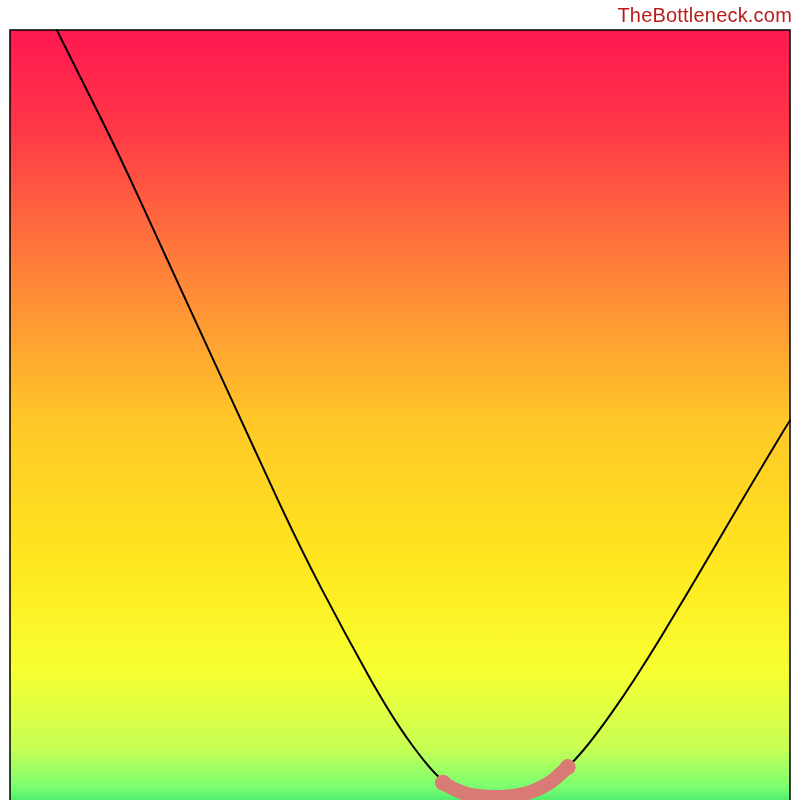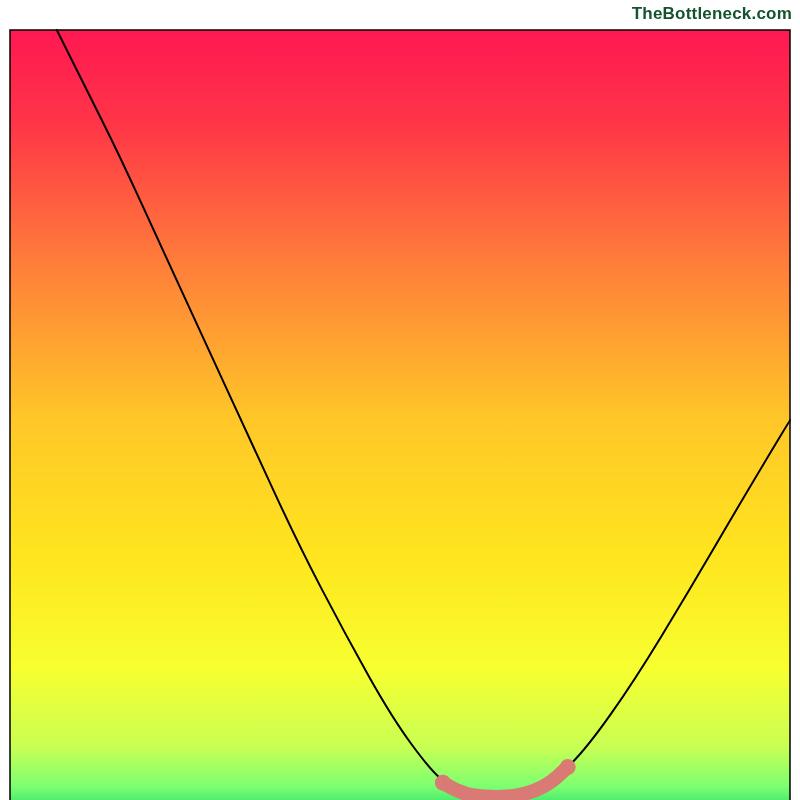--- a/index.html
+++ b/index.html
@@ -18,23 +18,23 @@
   }
   svg {
     display: block;
     width: 800px;
     height: 800px;
   }
   .attribution {
     position: absolute;
     top: 4px;
     right: 8px;
-    font-size: 17px;
-    font-weight: 700;
-    color: #14532d;
+    font-size: 20px;
+    font-weight: 400;
+    color: #b91c1c;
     letter-spacing: 0.2px;
   }
 </style>
 </head>
 <body>
 
 <div class="chart-container">
   <svg id="chart-svg" viewBox="0 0 800 800">
     <defs>
       <linearGradient id="bg-grad" x1="0" y1="0" x2="0" y2="1">

